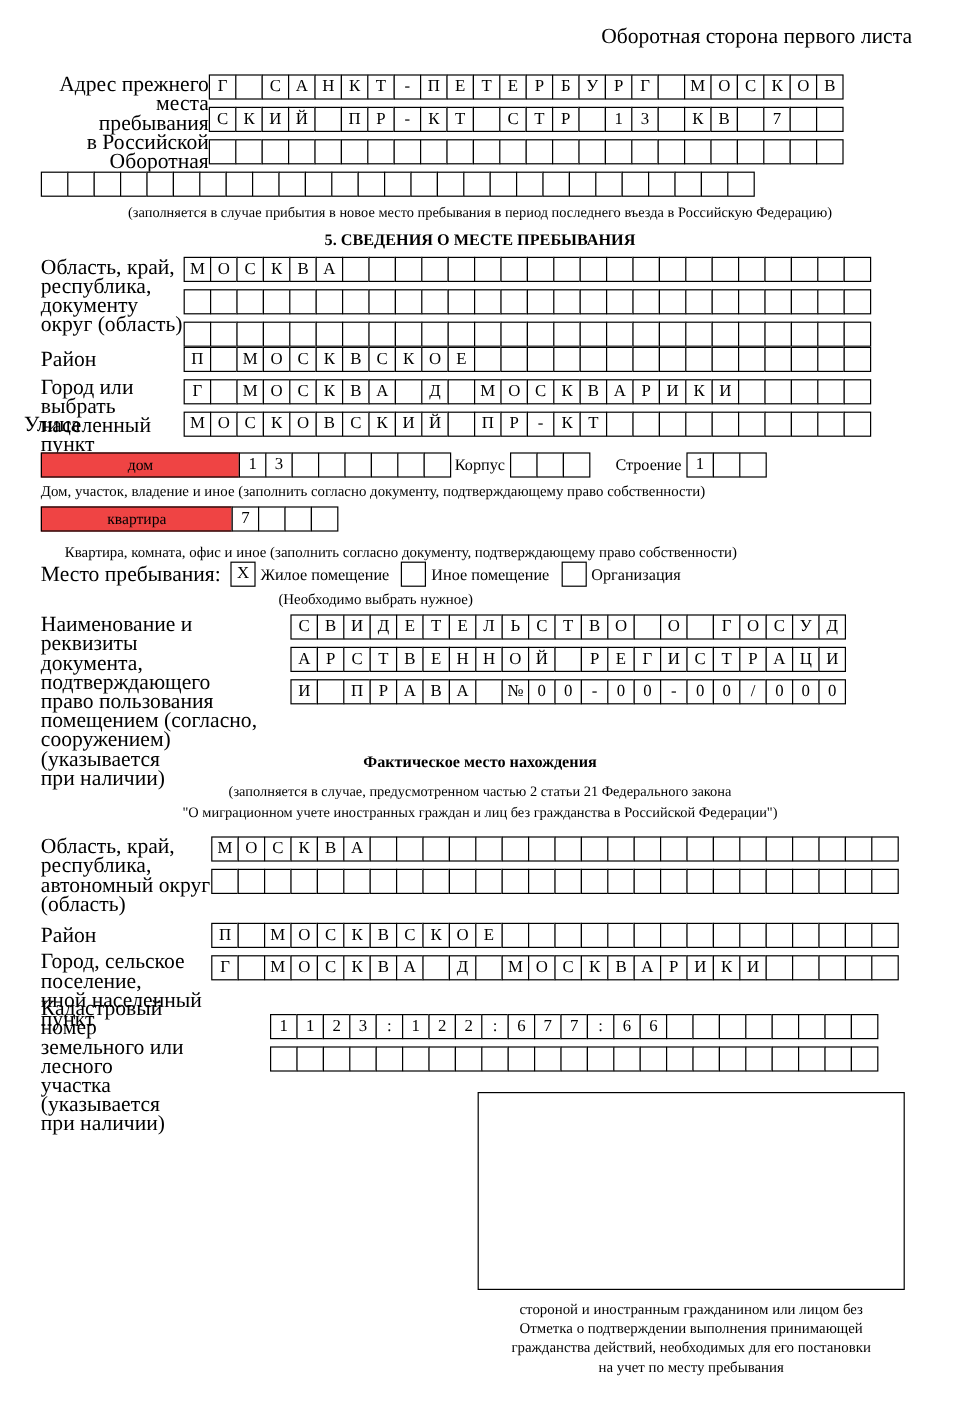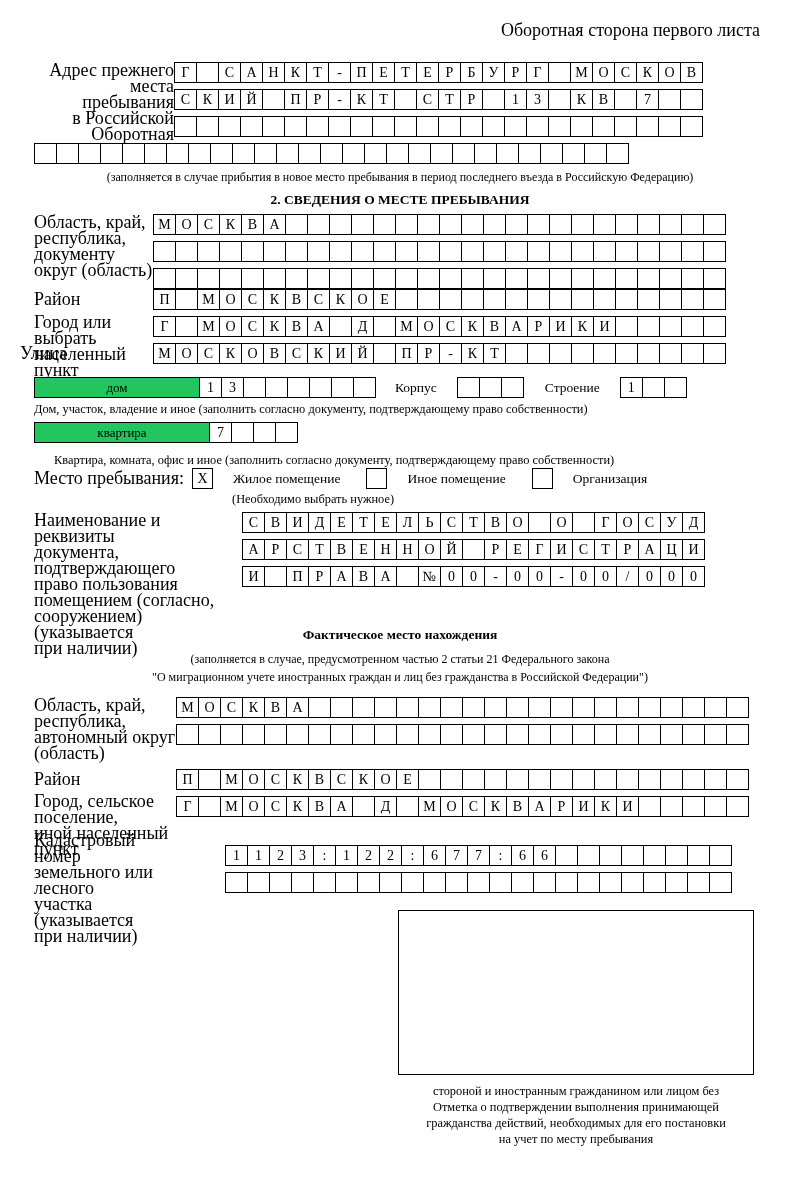--- a/index.html
+++ b/index.html
@@ -52,27 +52,27 @@
 
   .boxrow { display: flex; flex-direction: row; align-items: center; }
 
   .wide-box {
     border: 1px solid #000;
     box-sizing: border-box;
     height: 21px;
     font-size: 13px;
     line-height: 19px;
     text-align: center;
-    background: #22c55e;
+    background: #ef4444;
   }
 
   .inline-label {
     font-size: 13.5px;
     line-height: 21px;
-    padding: 0 20px;
+    padding: 0 4px;
     white-space: nowrap;
   }
 
   .checkbox {
     width: 21px;
     height: 21px;
     border: 1px solid #000;
     box-sizing: border-box;
     text-align: center;
     font-size: 14px;
@@ -217,21 +217,21 @@
     <div class="cell"></div>
     <div class="cell"></div>
     <div class="cell"></div>
     <div class="cell"></div>
     <div class="cell"></div>
     <div class="cell"></div>
   </div>
 
   <div class="abs note" style="left:34px; top:170px; width:732px;">(заполняется в случае прибытия в новое место пребывания в период последнего въезда в Российскую Федерацию)</div>
 
-  <div class="abs sect-title" style="left:34px; top:192px; width:732px;">2. СВЕДЕНИЯ О МЕСТЕ ПРЕБЫВАНИЯ</div>
+  <div class="abs sect-title" style="left:34px; top:192px; width:732px;">5. СВЕДЕНИЯ О МЕСТЕ ПРЕБЫВАНИЯ</div>
 
   <div class="abs lbl" style="left:34px; top:214px; width:140px;">
     <div>Область, край,</div>
     <div>республика,</div>
     <div>документу</div>
     <div>округ (область)</div>
   </div>
 
   <div class="abs cells" style="left:153px; top:214px;">
     <div class="cell">М</div>
@@ -435,21 +435,21 @@
     <div class="cells">
       <div class="cell">1</div>
       <div class="cell"></div>
       <div class="cell"></div>
     </div>
   </div>
 
   <div class="abs note-left" style="left:34px; top:402px;">Дом, участок, владение и иное (заполнить согласно документу, подтверждающему право собственности)</div>
 
   <div class="abs boxrow" style="left:34px; top:422px;">
-    <div class="wide-box" style="width:176px;">квартира</div>
+    <div class="wide-box" style="width:160px;">квартира</div>
     <div class="cells" style="margin-left:-1px;">
       <div class="cell">7</div>
       <div class="cell"></div>
       <div class="cell"></div>
       <div class="cell"></div>
     </div>
   </div>
 
   <div class="abs note-left" style="left:34px; top:453px;margin-left:20px;">Квартира, комната, офис и иное (заполнить согласно документу, подтверждающему право собственности)</div>
 

